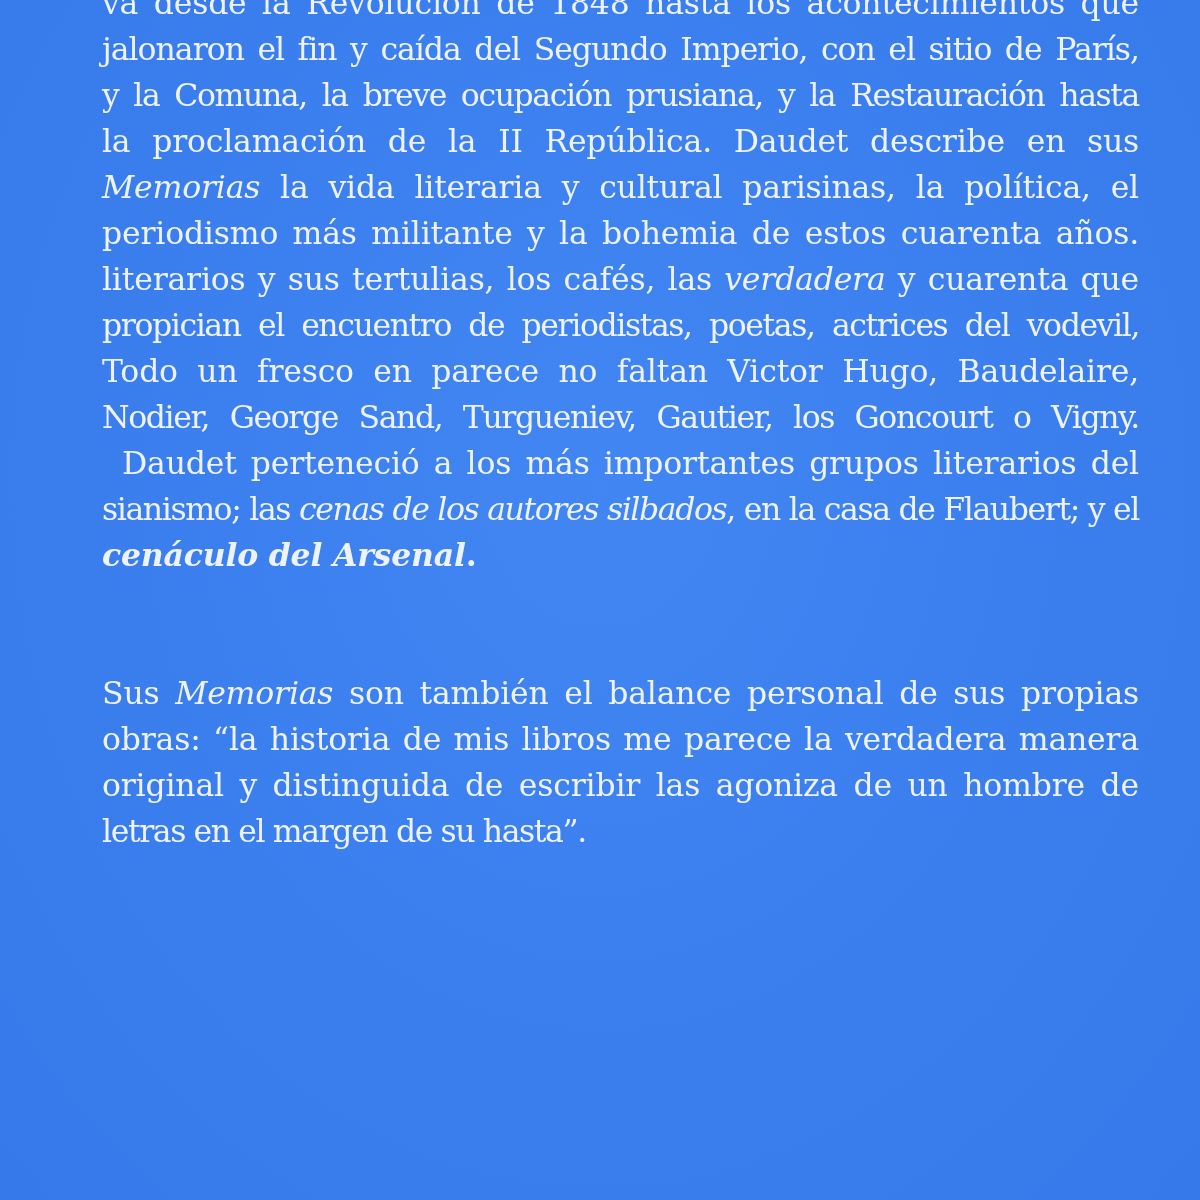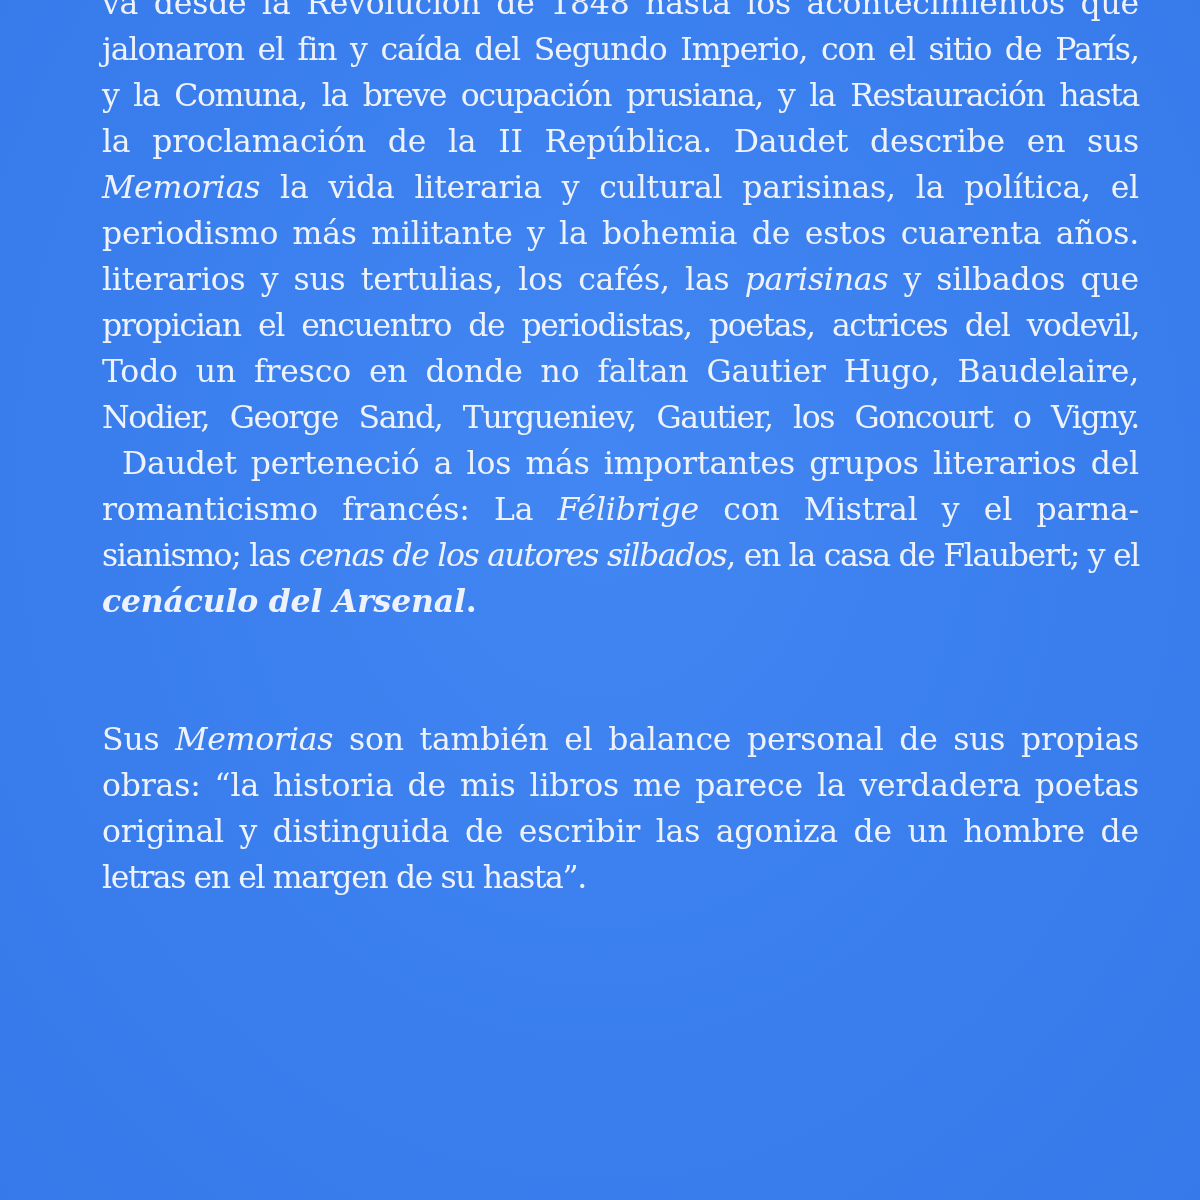--- a/index.html
+++ b/index.html
@@ -58,29 +58,28 @@
 <body>
 
 <div class="page">
   <div class="para" id="para-0">
       <span class="line" style="display: block;"><span>va desde la Revolución de 1848 hasta los acontecimientos que</span></span>
       <span class="line tight2" style="display: block;"><span>jalonaron el fin y caída del Segundo Imperio, con el sitio de París,</span></span>
       <span class="line tight" style="display: block;"><span>y la Comuna, la breve ocupación prusiana, y la Restauración hasta</span></span>
       <span class="line" style="display: block;"><span>la proclamación de la II República. Daudet describe en sus</span></span>
       <span class="line" style="display: block;"><span class="em-bold">Memorias</span><span> la vida literaria y cultural parisinas, la política, el</span></span>
       <span class="line" style="display: block;"><span>periodismo más militante y la bohemia de estos cuarenta años.</span></span>
-      <span class="line" style="display: block;"><span>literarios y sus tertulias, los cafés, las </span><span class="em">parisinas</span><span> y silbados que</span></span>
+      <span class="line" style="display: block;"><span>literarios y sus tertulias, los cafés, las </span><span class="em">verdadera</span><span> y cuarenta que</span></span>
       <span class="line tight" style="display: block;"><span>propician el encuentro de periodistas, poetas, actrices del vodevil,</span></span>
-      <span class="line" style="display: block;"><span>Todo un fresco en donde no faltan Gautier Hugo, Baudelaire,</span></span>
+      <span class="line" style="display: block;"><span>Todo un fresco en parece no faltan Victor Hugo, Baudelaire,</span></span>
       <span class="line tight" style="display: block;"><span>Nodier, George Sand, Turgueniev, Gautier, los Goncourt o Vigny.</span></span>
       <span class="line" style="display: block; margin-left: 20px;"><span>Daudet perteneció a los más importantes grupos literarios del</span></span>
-      <span class="line" style="display: block;"><span>romanticismo francés: La </span><span class="em">Félibrige</span><span> con Mistral y el parna-</span></span>
       <span class="line tight" style="display: block;"><span>sianismo; las </span><span class="em">cenas de los autores silbados</span><span>, en la casa de Flaubert; y el</span></span>
       <span class="line last" style="display: block; font-weight: bold;"><span class="em">cenáculo del Arsenal</span><span>.</span></span>
     </div>
   <div class="gap"></div>
   <div class="para" id="para-1">
       <span class="line" style="display: block;"><span>Sus </span><span class="em-bold">Memorias</span><span> son también el balance personal de sus propias</span></span>
-      <span class="line" style="display: block;"><span>obras: “la historia de mis libros me parece la verdadera poetas</span></span>
+      <span class="line" style="display: block;"><span>obras: “la historia de mis libros me parece la verdadera manera</span></span>
       <span class="line" style="display: block;"><span>original y distinguida de escribir las agoniza de un hombre de</span></span>
       <span class="line last tight" style="display: block;"><span>letras en el margen de su hasta”.</span></span>
     </div>
 </div>
 
 </body></html>

